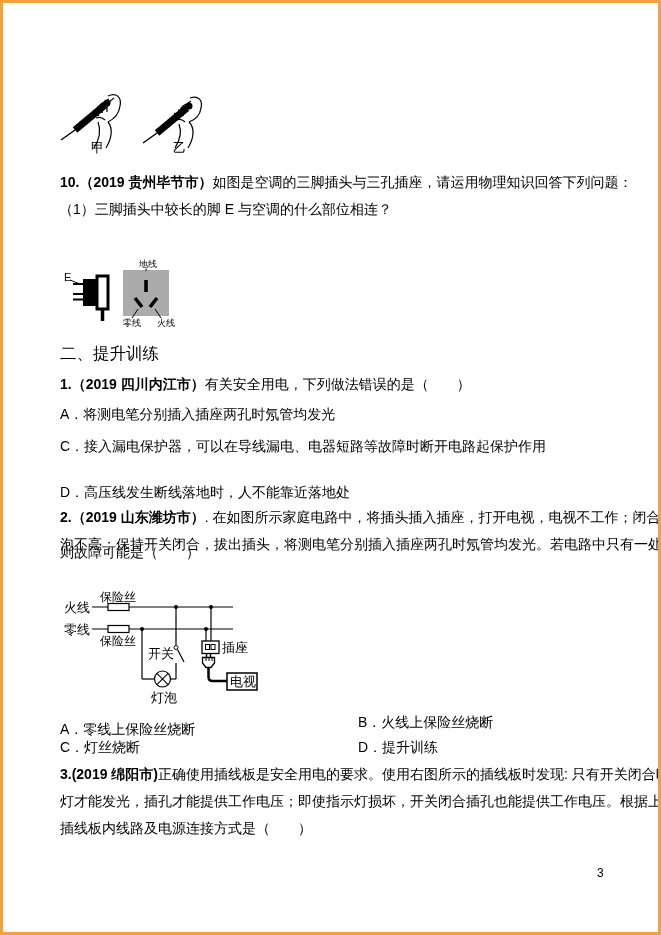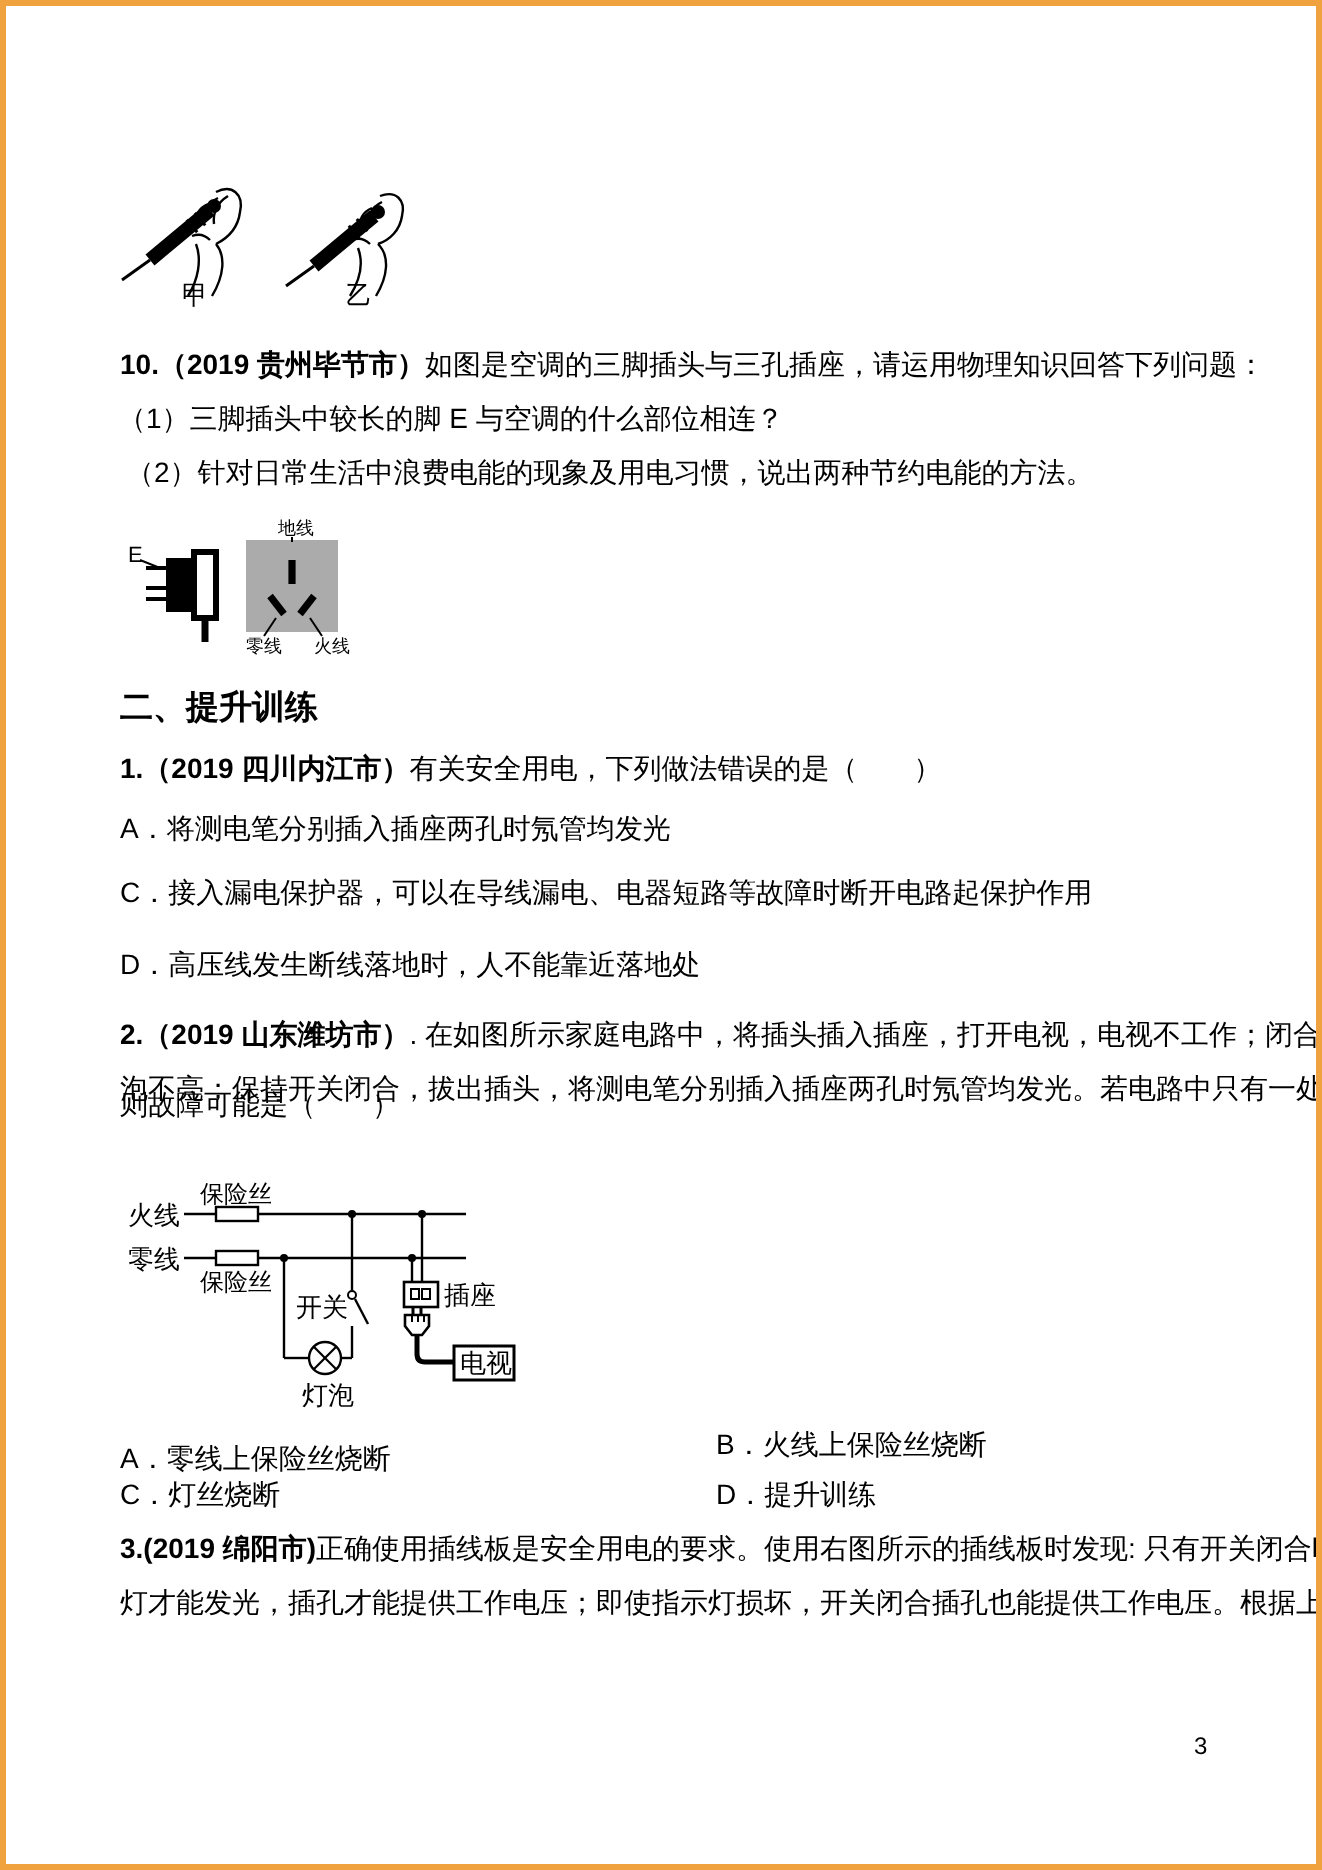--- a/index.html
+++ b/index.html
@@ -8,21 +8,21 @@
     width:661px;height:935px;
     background:#fff;
     border:3px solid #F0A23E;
     box-sizing:border-box;
     font-family:"Liberation Sans","DejaVu Sans",sans-serif;
     font-size:14px;color:#000;
     overflow:hidden;
   }
   .ln{position:absolute;left:57px;white-space:nowrap;line-height:16px;text-align:right;}
   .ln b{font-weight:bold;}
-  .hdr{position:absolute;left:57px;font-size:16.5px;font-weight:bold;white-space:nowrap;}
+  .hdr{position:absolute;left:57px;font-size:16.5px;font-weight:normal;white-space:nowrap;}
   .fig{position:absolute;}
   .pagenum{position:absolute;left:594px;top:863px;font-size:12px;}
   svg text{font-family:"Liberation Sans","DejaVu Sans",sans-serif;fill:#000;}
   svg line,svg path,svg polyline{stroke:#000;}
 </style>
 </head>
 <body>
 
 <div class="page">
 
@@ -55,21 +55,20 @@
       <path d="M128,16 q-7,3 -6,11" fill="none" stroke-width="1.2"></path>
       <path d="M133,13 q-8,4 -7,13" fill="none" stroke-width="1.2"></path>
       <path d="M118,32 q5,-2 9,2" fill="none" stroke-width="1.2"></path>
     </g>
     <text x="33" y="64" font-size="13">甲</text>
     <text x="115" y="64" font-size="13">乙</text>
   </svg>
 
   <div class="ln" style="top:171px"><b>10.（2019 贵州毕节市）</b><span>如图是空调的三脚插头与三孔插座，请运用物理知识回答下列问题：</span></div>
   <div class="ln" style="top:198px;left:56px">（1）三脚插头中较长的脚 E 与空调的什么部位相连？</div>
-  <div class="ln" style="top:225px;left:60px">（2）针对日常生活中浪费电能的现象及用电习惯，说出两种节约电能的方法。</div>
 
   <svg class="fig" style="left:50px;top:253px" width="190" height="75" viewBox="0 0 190 75">
     <g>
       <text x="11" y="25" font-size="11">E</text>
       <line x1="17" y1="24" x2="27" y2="28" stroke-width="1"></line>
       <line x1="20" y1="28" x2="30" y2="28" stroke-width="2"></line>
       <line x1="20" y1="38" x2="30" y2="38" stroke-width="2"></line>
       <line x1="20" y1="43.5" x2="30" y2="43.5" stroke-width="2"></line>
       <rect x="30" y="23" width="13" height="27" fill="#000"></rect>
       <rect x="44" y="20" width="11" height="33" fill="#fff" stroke="#000" stroke-width="3"></rect>
@@ -87,21 +86,21 @@
       <text x="104" y="70" font-size="9">火线</text>
       <line x1="108" y1="62" x2="102" y2="53" stroke-width="1"></line>
     </g>
   </svg>
 
   <div class="hdr" style="top:340px">二、提升训练</div>
 
   <div class="ln" style="top:373px"><b>1.（2019 四川内江市）</b><span>有关安全用电，下列做法错误的是（　　）</span></div>
   <div class="ln" style="top:403px">A．将测电笔分别插入插座两孔时氖管均发光</div>
   <div class="ln" style="top:435px">C．接入漏电保护器，可以在导线漏电、电器短路等故障时断开电路起保护作用</div>
-  <div class="ln" style="top:471px">D．高压线发生断线落地时，人不能靠近落地处</div>
+  <div class="ln" style="top:481px">D．高压线发生断线落地时，人不能靠近落地处</div>
 
   <div class="ln" style="top:506px"><b>2.（2019 山东潍坊市）</b><span>. 在如图所示家庭电路中，将插头插入插座，打开电视，电视不工作；闭合开关，灯</span></div>
   <div class="ln" style="top:533px">泡不亮；保持开关闭合，拔出插头，将测电笔分别插入插座两孔时氖管均发光。若电路中只有一处故障，</div>
   <div class="ln" style="top:541px">则故障可能是（　　）</div>
 
   <svg class="fig" style="left:45px;top:588px" width="265" height="125" viewBox="0 0 265 125">
     <text x="16" y="21" font-size="13">火线</text>
     <text x="16" y="43" font-size="13">零线</text>
     <line x1="44" y1="16" x2="185" y2="16" stroke-width="1.2"></line>
     <line x1="44" y1="38" x2="185" y2="38" stroke-width="1.2"></line>
@@ -148,16 +147,17 @@
     <text x="182" y="95" font-size="13">电视</text>
   </svg>
 
   <div class="ln" style="top:718px">A．零线上保险丝烧断</div>
   <div class="ln" style="top:711px;left:355px">B．火线上保险丝烧断</div>
   <div class="ln" style="top:736px">C．灯丝烧断</div>
   <div class="ln" style="top:736px;left:355px">D．提升训练</div>
 
   <div class="ln" style="top:763px"><b>3.(2019 绵阳市)</b><span>正确使用插线板是安全用电的要求。使用右图所示的插线板时发现: 只有开关闭合时，指示</span></div>
   <div class="ln" style="top:790px">灯才能发光，插孔才能提供工作电压；即使指示灯损坏，开关闭合插孔也能提供工作电压。根据上述现象，</div>
+  <div class="ln" style="top:817px">插线板内线路及电源连接方式是（　　）</div>
 
   <div class="pagenum">3</div>
 
 </div>
 
 </body></html>

